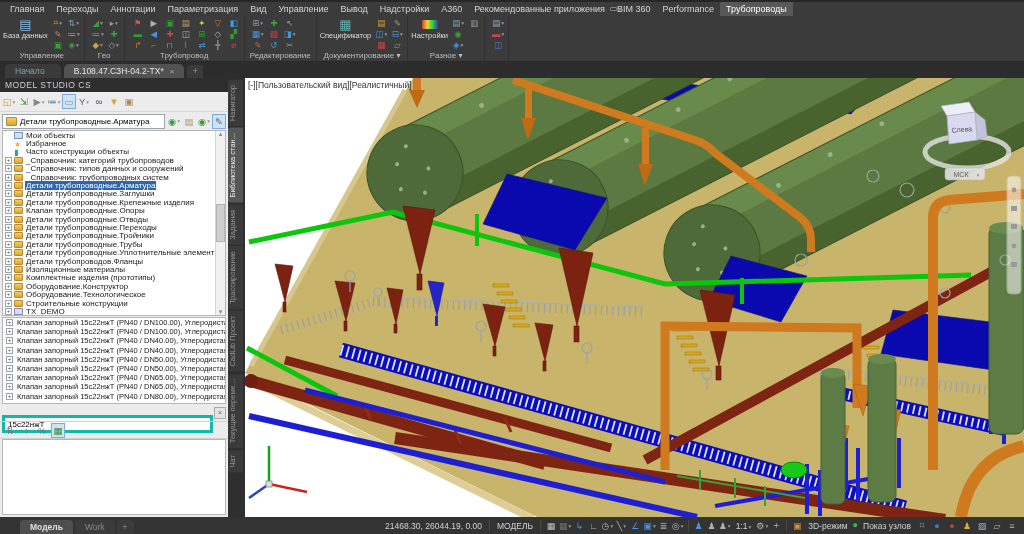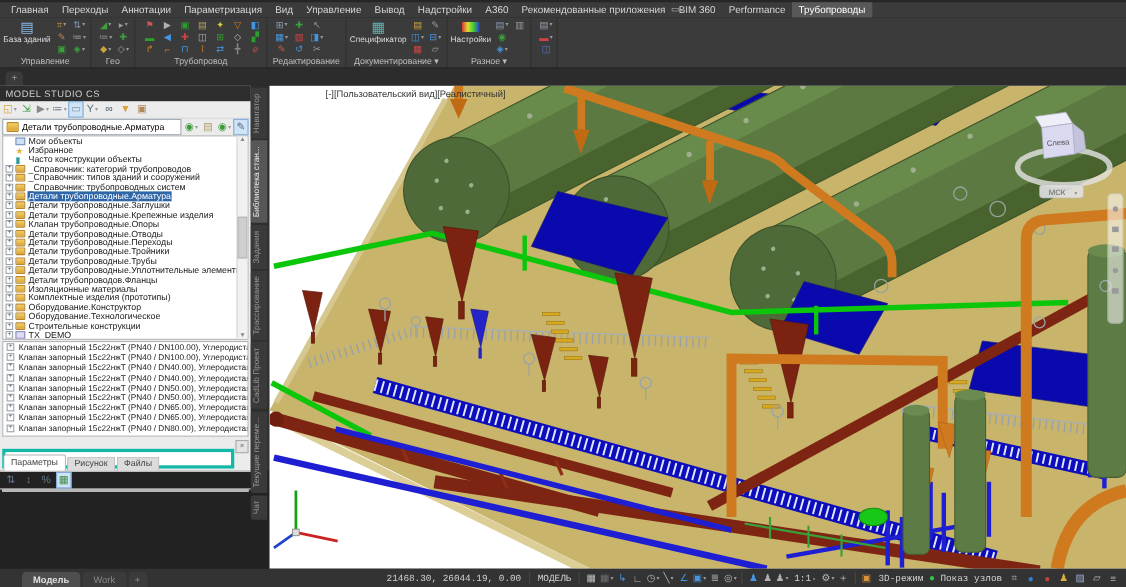--- a/index.html
+++ b/index.html
@@ -28,21 +28,21 @@
   
   .tabbar{position:absolute;left:0;top:62px;width:1024px;height:16px;background:#2c2c2c;
           display:flex;align-items:flex-end;padding-left:5px;gap:3px;box-sizing:border-box;}
   .ftab{height:14px;line-height:14px;font-size:8.5px;padding:0 10px;border-radius:5px 5px 0 0;white-space:nowrap;}
   .ftab.inactive{background:#3a3a3a;color:#8fa0a0;}
   .ftab.active{background:#525252;color:#e8e8e8;}
   .ftab .close{margin-left:6px;color:#b0b0b0;font-size:8px;}
   .plus-tab{width:16px;height:13px;background:#3a3a3a;border-radius:4px 4px 0 0;color:#9a9a9a;
             text-align:center;line-height:13px;font-size:9px;margin-bottom:0;}
   
-  .palette{position:absolute;left:0;top:78px;width:245px;height:350px;display:flex;background:#2f2f2f;}
+  .palette{position:absolute;left:0;top:78px;width:245px;height:439px;display:flex;background:#2f2f2f;}
   .pal-main{width:228px;display:flex;flex-direction:column;background:#ececec;}
   .pal-title{height:14px;background:#2d2d2d;color:#cfcfcf;font-size:8.5px;line-height:14px;padding-left:5px;letter-spacing:.5px;}
   .pal-toolbar{height:19px;display:flex;align-items:center;gap:1px;padding:0 2px;border-bottom:1px solid #d8d8d8;}
   .pt-icon{height:15px;min-width:14px;display:flex;align-items:center;justify-content:center;font-size:9.5px;box-sizing:border-box;}
   .pt-icon.pressed{background:#cfe3f6;border:1px solid #7fabd8;}
   .combo-row{height:18px;display:flex;align-items:center;padding:0 2px;gap:2px;}
   .combo{flex:1;height:13px;background:#fff;border:1px solid #9aa5b0;font-size:8px;display:flex;align-items:center;padding:0 3px;gap:3px;overflow:hidden;white-space:nowrap;}
   .mini-folder{width:9px;height:7px;flex:none;background:linear-gradient(#f3cf5e,#d9a63c);border:1px solid #b9862c;border-radius:1px;}
   .tree{flex:0 0 184px;background:#fff;border:1px solid #b5b5b5;margin:0 2px;overflow:hidden;position:relative;font-size:8px;color:#1a1a1a;}
   .trow{height:8.4px;display:flex;align-items:center;gap:2px;padding-left:2px;white-space:nowrap;}
@@ -70,32 +70,32 @@
   .ptab{height:12px;line-height:12px;padding:0 6px;font-size:8px;border:1px solid #b5b5b5;border-bottom:none;background:#dcdcdc;color:#444;border-radius:2px 2px 0 0;}
   .ptab.active{background:#fff;height:14px;line-height:14px;}
   .prop-toolbar{height:16px;border:1px solid #d0d0d0;border-left:none;border-right:none;display:flex;align-items:center;gap:2px;padding:0 3px;}
   .prop-area{flex:1;background:#fff;border:1px solid #b5b5b5;margin:0 2px 2px;}
   .vtabs{width:17px;background:#2f2f2f;display:flex;flex-direction:column;padding-top:2px;gap:2px;box-sizing:border-box;}
   .vtab{writing-mode:vertical-rl;transform:rotate(180deg);font-size:7.5px;color:#959595;padding:5px 0;
         text-align:center;background:#3a3a3a;border-radius:0 2px 2px 0;white-space:nowrap;width:15px;box-sizing:border-box;margin-right:2px;}
   .vtab.active{background:#575757;color:#ececec;}
   
   .viewport{position:absolute;left:245px;top:78px;width:779px;height:439px;background:#fff;overflow:hidden;}
-  .vp-label{position:absolute;left:3px;top:2px;font-size:8.5px;color:#333;z-index:5;margin-left:48px;}
+  .vp-label{position:absolute;left:3px;top:2px;font-size:8.5px;color:#333;z-index:5;}
   .viewport svg{position:absolute;left:0;top:0;}
   
   .statusbar{position:absolute;left:0;top:517px;width:1024px;height:17px;background:#333;display:flex;align-items:center;
              font-size:8.5px;color:#ccc;box-sizing:border-box;}
   .mtabs{display:flex;align-items:flex-end;margin-left:20px;gap:2px;height:100%;}
   .modeltab{padding:0 10px;height:14px;line-height:14px;border-radius:4px 4px 0 0;font-size:8.5px;color:#8a8a8a;background:#3b3b3b;}
   .modeltab.active{background:#4e4e4e;color:#e0e0e0;font-weight:bold;}
   .modeltab.plus{padding:0 6px;}
   .sb-right{margin-left:auto;display:flex;align-items:center;gap:2px;padding-right:6px;}
   .sb-ico{min-width:12px;height:13px;display:flex;align-items:center;justify-content:center;font-size:9px;}
-  .sb-text{color:#d2d2d2;padding:0 3px;white-space:nowrap;font-family:Liberation Mono, monospace;}
+  .sb-text{color:#d2d2d2;padding:0 3px;white-space:nowrap;}
   .sb-sep{width:1px;height:11px;background:#474747;margin:0 2px;}
   .dot{font-size:9px;line-height:13px;}
 </style>
 </head>
 <body>
 
 <div class="topstrip"></div>
 
 <div class="menubar">
 
@@ -128,21 +128,21 @@
 <div style="position:absolute;left:604px;top:2px;height:14px;z-index:2;" class="mtab-icon dd">▭</div>
 
 <div class="panels">
 
     <div class="rpanel">
       <div class="rpanel-body">
         <div class="bigwrap">
 
             <div class="bigbtn">
               <span class="bicon" style="color: rgb(134, 183, 232);">▤</span>
-              <span>База зданий</span>
+              <span>База данных</span>
             </div>
           </div>
         <div class="icongrid">
 
             <span class="ricon dd" style="color: rgb(201, 162, 58);">⌗</span>
 
             <span class="ricon" style="color: rgb(192, 128, 96);">✎</span>
 
             <span class="ricon" style="color: rgb(58, 160, 58);">▣</span>
 
@@ -323,20 +323,30 @@
             <span class="ricon dd" style="color: rgb(204, 68, 68);">▬</span>
 
             <span class="ricon" style="color: rgb(85, 119, 204);">◫</span>
           </div>
       </div>
       <div class="rpanel-label"></div>
     </div>
   </div>
 
 <div class="tabbar">
+  <div style="display:flex;gap:3px;align-items:flex-end;">
+
+      <div class="ftab inactive">
+        <span>Начало</span><span class="close"></span>
+      </div>
+
+      <div class="ftab active">
+        <span>B.108.47.СЗН-04.2-ТХ*</span><span class="close">×</span>
+      </div>
+    </div>
   <div class="plus-tab">+</div>
 </div>
 
 <div class="palette">
   <div class="pal-main">
     <div class="pal-title">MODEL STUDIO CS</div>
     <div class="pal-toolbar">
 
         <span class="pt-icon dd" style="color: rgb(217, 163, 60);">◱</span>
 
@@ -395,21 +405,21 @@
 
           <div class="trow">
             <span class="expander exp"></span>
             <span class="ticon folder"></span>
             <span class="tlabel">_Справочник: категорий трубопроводов</span>
           </div>
 
           <div class="trow">
             <span class="expander exp"></span>
             <span class="ticon folder"></span>
-            <span class="tlabel">_Справочник: типов зданий и сооружений</span>
+            <span class="tlabel">_Справочник: типов данных и сооружений</span>
           </div>
 
           <div class="trow">
             <span class="expander exp"></span>
             <span class="ticon folder"></span>
             <span class="tlabel">_Справочник: трубопроводных систем</span>
           </div>
 
           <div class="trow selected">
             <span class="expander exp"></span>
@@ -593,28 +603,20 @@
             <path d="M0,0 L4.5,4 L0,8 Z M9,0 L4.5,4 L9,8 Z" fill="#c22222"></path>
             <rect x="3.6" y="0" width="1.8" height="2.6" fill="#2a8a2a"></rect>
           </svg>
           <span>Клапан запорный 15с22нжТ (PN40 / DN80.00), Углеродистая сталь</span>
         </div>
       </div>
     <div class="search-row">
       <div class="search-input">15с22нжТ</div>
       <span class="xbtn">×</span>
     </div>
-    <div class="ptabs">
-
-        <div class="ptab active">Параметры</div>
-
-        <div class="ptab">Рисунок</div>
-
-        <div class="ptab">Файлы</div>
-      </div>
     <div class="prop-toolbar">
 
         <span class="pt-icon" style="color: rgb(102, 119, 136);">⇅</span>
 
         <span class="pt-icon" style="color: rgb(136, 119, 102);">↕</span>
 
         <span class="pt-icon" style="color: rgb(102, 119, 136);">%</span>
 
         <span class="pt-icon pressed" style="color: rgb(58, 138, 58);">▦</span>
       </div>

